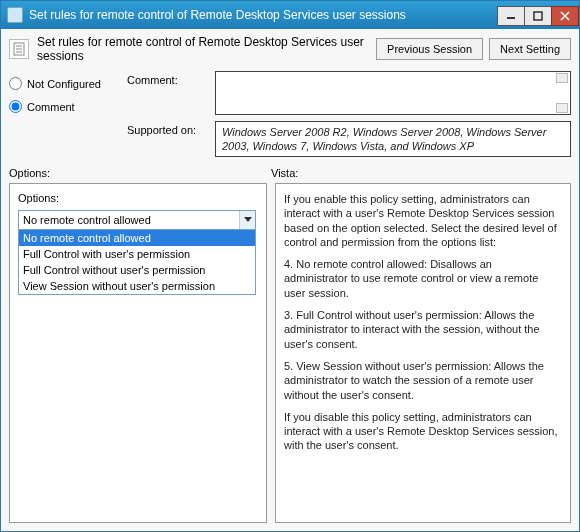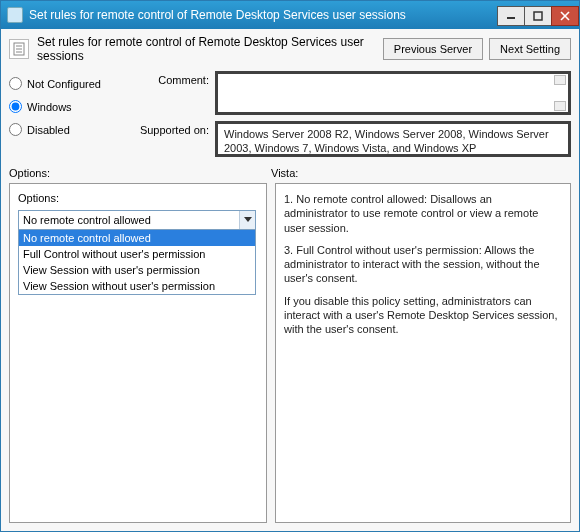--- a/index.html
+++ b/index.html
@@ -18,22 +18,22 @@
   .policy-icon svg { display: block; }
   .header-text { font-size: 12px; flex: 1; }
   .navbtns { display: flex; gap: 6px; }
   button.std { height: 22px; padding: 0 10px; border: 1px solid #999; background: #f1f1f1; font-family: inherit; font-size: 11px; cursor: pointer; }
   .config-row { display: flex; margin-top: 8px; }
   .radio-col { width: 118px; padding-top: 6px; }
   .radio-item { display: flex; align-items: center; margin-bottom: 10px; gap: 5px; }
   .radio-item input { margin:0; }
   .comment-col { flex: 1; display: flex; flex-direction: column; gap: 6px; }
   .field-row { display: flex; align-items: flex-start; gap: 6px; }
-  .field-label { width: 82px; padding-top: 3px; text-align: right; }
-  .tbox { flex: 1; border: 3px solid #404040; background: #fff; position: relative; }
+  .field-label { width: 82px; padding-top: 3px; }
+  .tbox { flex: 1; border: 1px solid #404040; background: #fff; position: relative; font-style: italic; }
   .tbox.comment { height: 44px; }
   .tbox.support { height: 36px; font-size: 11px; padding: 4px 18px 4px 6px; color: #222; line-height: 1.25; }
   .scroll-stub { position: absolute; right: 2px; width: 12px; display: flex; flex-direction: column; justify-content: space-between; }
   .scroll-stub.comment { top: 1px; bottom: 1px; }
   .scroll-stub .sbtn { height: 10px; border: 1px solid #bbb; background: #eee; }
   .section-labels { display: flex; margin-top: 10px; }
   .section-labels .left { width: 262px; }
   .lower { display: flex; gap: 8px; margin-top: 4px; flex: 1; min-height: 0; }
   .panel { border: 1px solid #999; background: #fff; padding: 8px; display: flex; flex-direction: column; }
   .panel.left { width: 258px; }
@@ -81,38 +81,34 @@
       <div class="policy-icon">
         <svg width="14" height="14">
             <rect x="2" y="1" width="10" height="12" fill="#fff" stroke="#888"></rect>
             <line x1="4" y1="4" x2="10" y2="4" stroke="#888"></line>
             <line x1="4" y1="7" x2="10" y2="7" stroke="#888"></line>
             <line x1="4" y1="10" x2="10" y2="10" stroke="#888"></line>
           </svg>
       </div>
       <div class="header-text">Set rules for remote control of Remote Desktop Services user sessions</div>
       <div class="navbtns">
-        <button class="std">Previous Server</button>
+        <button class="std">Previous Session</button>
         <button class="std">Next Setting</button>
       </div>
     </div>
 
     <div class="config-row">
       <div class="radio-col">
         <label class="radio-item">
           <input type="radio" name="st" style="">
           <span>Not Configured</span>
         </label>
         <label class="radio-item">
           <input type="radio" name="st" checked="" style="">
-          <span>Windows</span>
-        </label>
-        <label class="radio-item">
-          <input type="radio" name="st" style="">
-          <span>Disabled</span>
+          <span>Comment</span>
         </label>
       </div>
       <div class="comment-col">
         <div class="field-row">
           <div class="field-label">Comment:</div>
           <div class="tbox comment">
             <div class="scroll-stub comment">
               <div class="sbtn"></div>
               <div class="sbtn"></div>
             </div>
@@ -138,28 +134,30 @@
         <div class="combo">
           <span>No remote control allowed</span>
           <div class="caret">
             <svg width="8" height="6">
                 <polygon points="0,0 8,0 4,5" fill="#333"></polygon>
               </svg>
           </div>
         </div>
         <div class="dropdown" id="dd">
             <div class="dd-item sel">No remote control allowed</div>
+            <div class="dd-item">Full Control with user's permission</div>
             <div class="dd-item">Full Control without user's permission</div>
-            <div class="dd-item">View Session with user's permission</div>
             <div class="dd-item">View Session without user's permission</div>
           </div>
       </div>
       <div class="panel right">
         <div class="help-box" id="help">
-            <p>1. No remote control allowed: Disallows an administrator to use remote control or view a remote user session.</p>
+            <p>If you enable this policy setting, administrators can interact with a user's Remote Desktop Services session based on the option selected. Select the desired level of control and permission from the options list:</p>
+            <p>4. No remote control allowed: Disallows an administrator to use remote control or view a remote user session.</p>
             <p>3. Full Control without user's permission: Allows the administrator to interact with the session, without the user's consent.</p>
+            <p>5. View Session without user's permission: Allows the administrator to watch the session of a remote user without the user's consent.</p>
             <p>If you disable this policy setting, administrators can interact with a user's Remote Desktop Services session, with the user's consent.</p>
           </div>
       </div>
     </div>
   </div>
 
 </div>
 
 </body></html>

